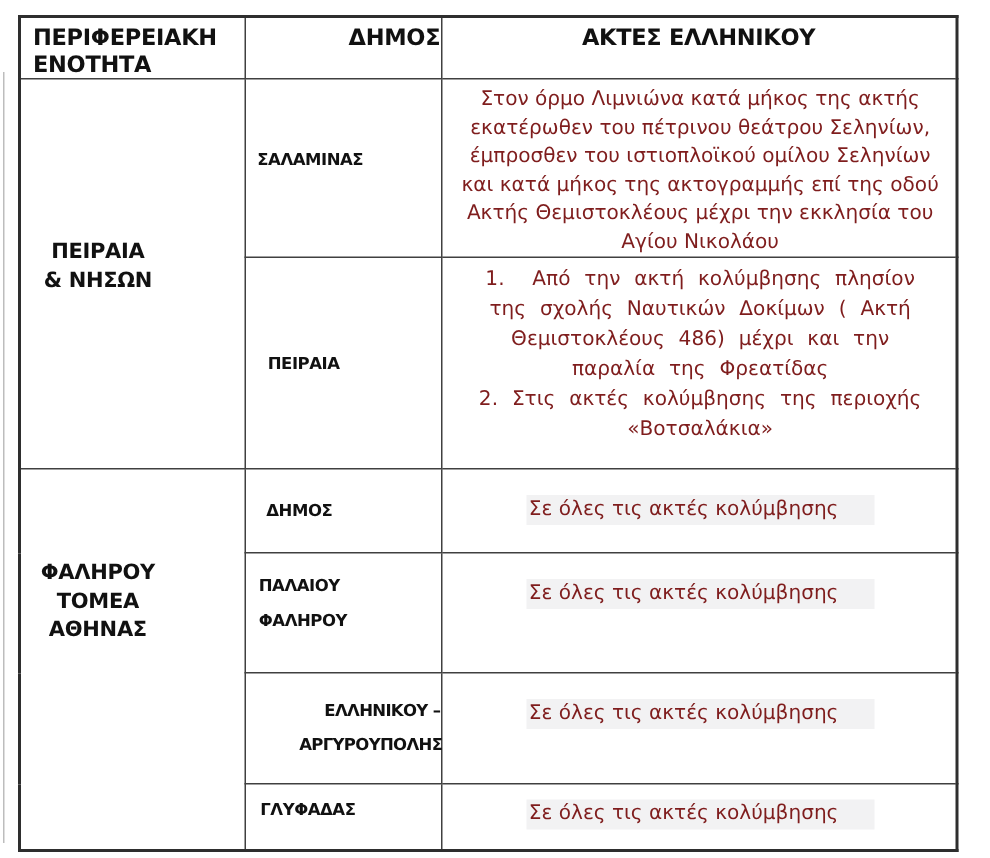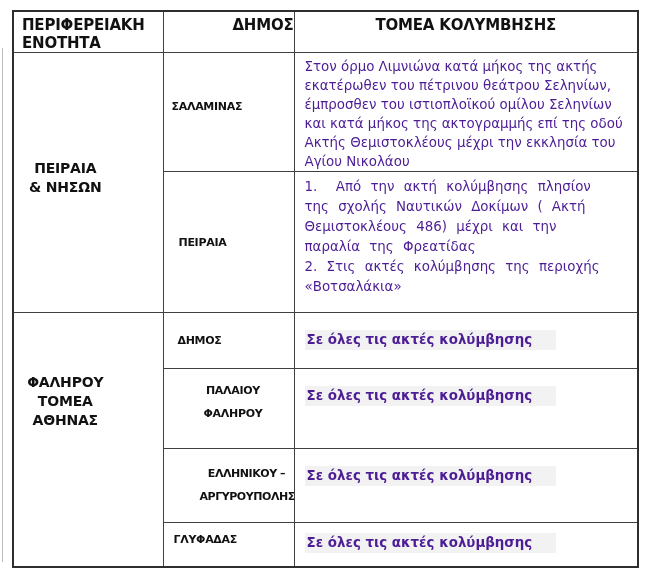--- a/index.html
+++ b/index.html
@@ -45,31 +45,31 @@
   .rg-s { vertical-align:top; padding-top:60px; }
 
   .mun {
     font-weight:bold; font-size:11px; letter-spacing:-0.3px; color:#111;
     vertical-align:middle; white-space:pre-line; line-height:23px;
     text-align:left;
   }
   .m-sal { padding-left:8px;  padding-bottom:12px; }
   .m-pir { padding-left:15px; }
   .m-ali { padding-left:14px; }
-  .m-pf  { padding-left:9px;  padding-bottom:14px;text-align:center; }
-  .m-ell { text-align:center; letter-spacing:-0.45px; padding-bottom:2px;padding-left:36px; }
+  .m-pf  { padding-left:9px;  padding-bottom:14px; }
+  .m-ell { text-align:right; letter-spacing:-0.45px; padding-bottom:2px;padding-left:36px; }
   .m-gly { padding-left:10px; padding-bottom:10px; }
 
   .beach {
-    font-size:13.4px; color:#4c1d95; vertical-align:top; text-align:left;
+    font-size:13.4px; color:#7f1d1d; vertical-align:top; text-align:center;
     white-space:pre-wrap; padding:4px 8px 0 10px;
   }
   .b-sal { line-height:19px; }
   .b-pir { line-height:20px; padding-top:5px; word-spacing:5px; }
-  .b-one { padding-top:17px; line-height:19px;font-weight:bold; }
+  .b-one { padding-top:17px; line-height:19px; }
   .b-gly { padding-top:10px; }
   .hl {
     background:#f2f2f3;
     padding:2px 24px 3px 2px;
   }
 </style>
 </head>
 <body>
 
 <div class="page">
@@ -78,21 +78,21 @@
   <table class="tbl">
     <colgroup>
         <col class="c1">
         <col class="c2">
         <col class="c3">
       </colgroup>
     <tbody>
       <tr class="rh">
         <th class="th thr">ΠΕΡΙΦΕΡΕΙΑΚΗ ΕΝΟΤΗΤΑ</th>
         <th class="th thm">ΔΗΜΟΣ</th>
-        <th class="th thb">ΤΟΜΕΑ ΚΟΛΥΜΒΗΣΗΣ</th>
+        <th class="th thb">ΑΚΤΕΣ ΕΛΛΗΝΙΚΟΥ</th>
       </tr>
 
       <tr class="r1">
         <td class="region rg-n" rowspan="2">ΠΕΙΡΑΙΑ
 &amp; ΝΗΣΩΝ</td>
         <td class="mun m-sal">ΣΑΛΑΜΙΝΑΣ</td>
         <td class="beach b-sal">Στον όρμο Λιμνιώνα κατά μήκος της ακτής
 εκατέρωθεν του πέτρινου θεάτρου Σεληνίων,
 έμπροσθεν του ιστιοπλοϊκού ομίλου Σεληνίων
 και κατά μήκος της ακτογραμμής επί της οδού

